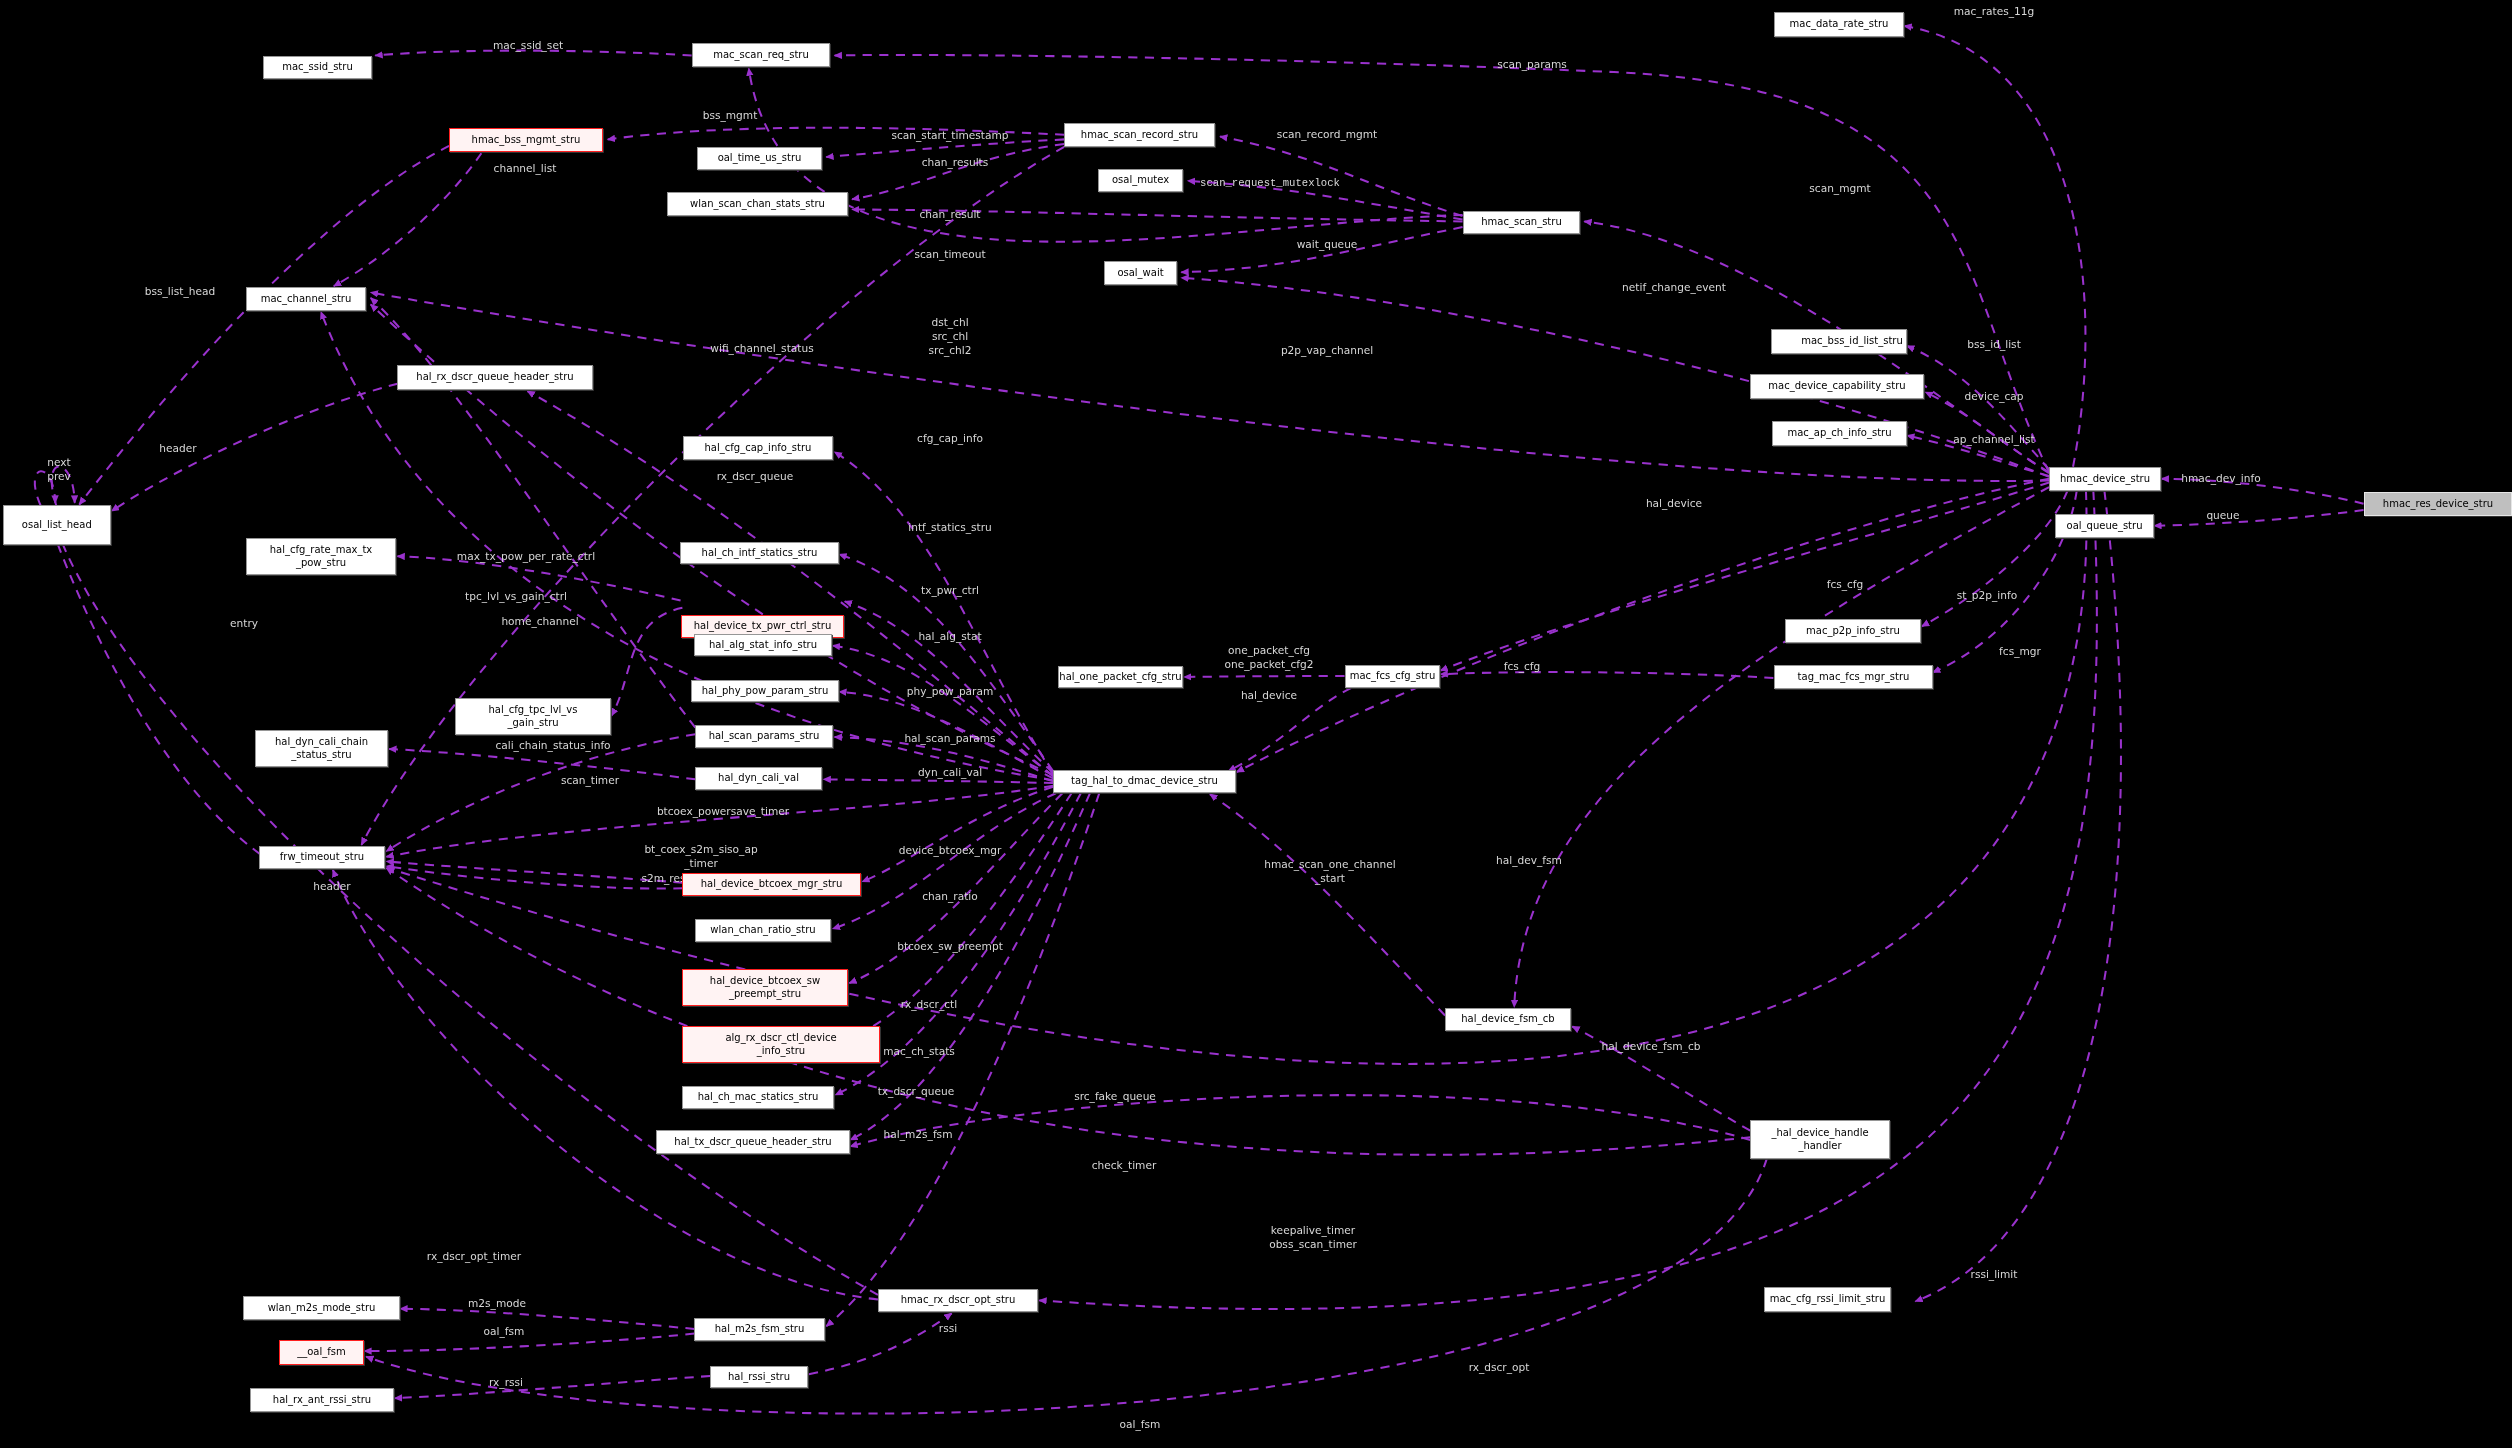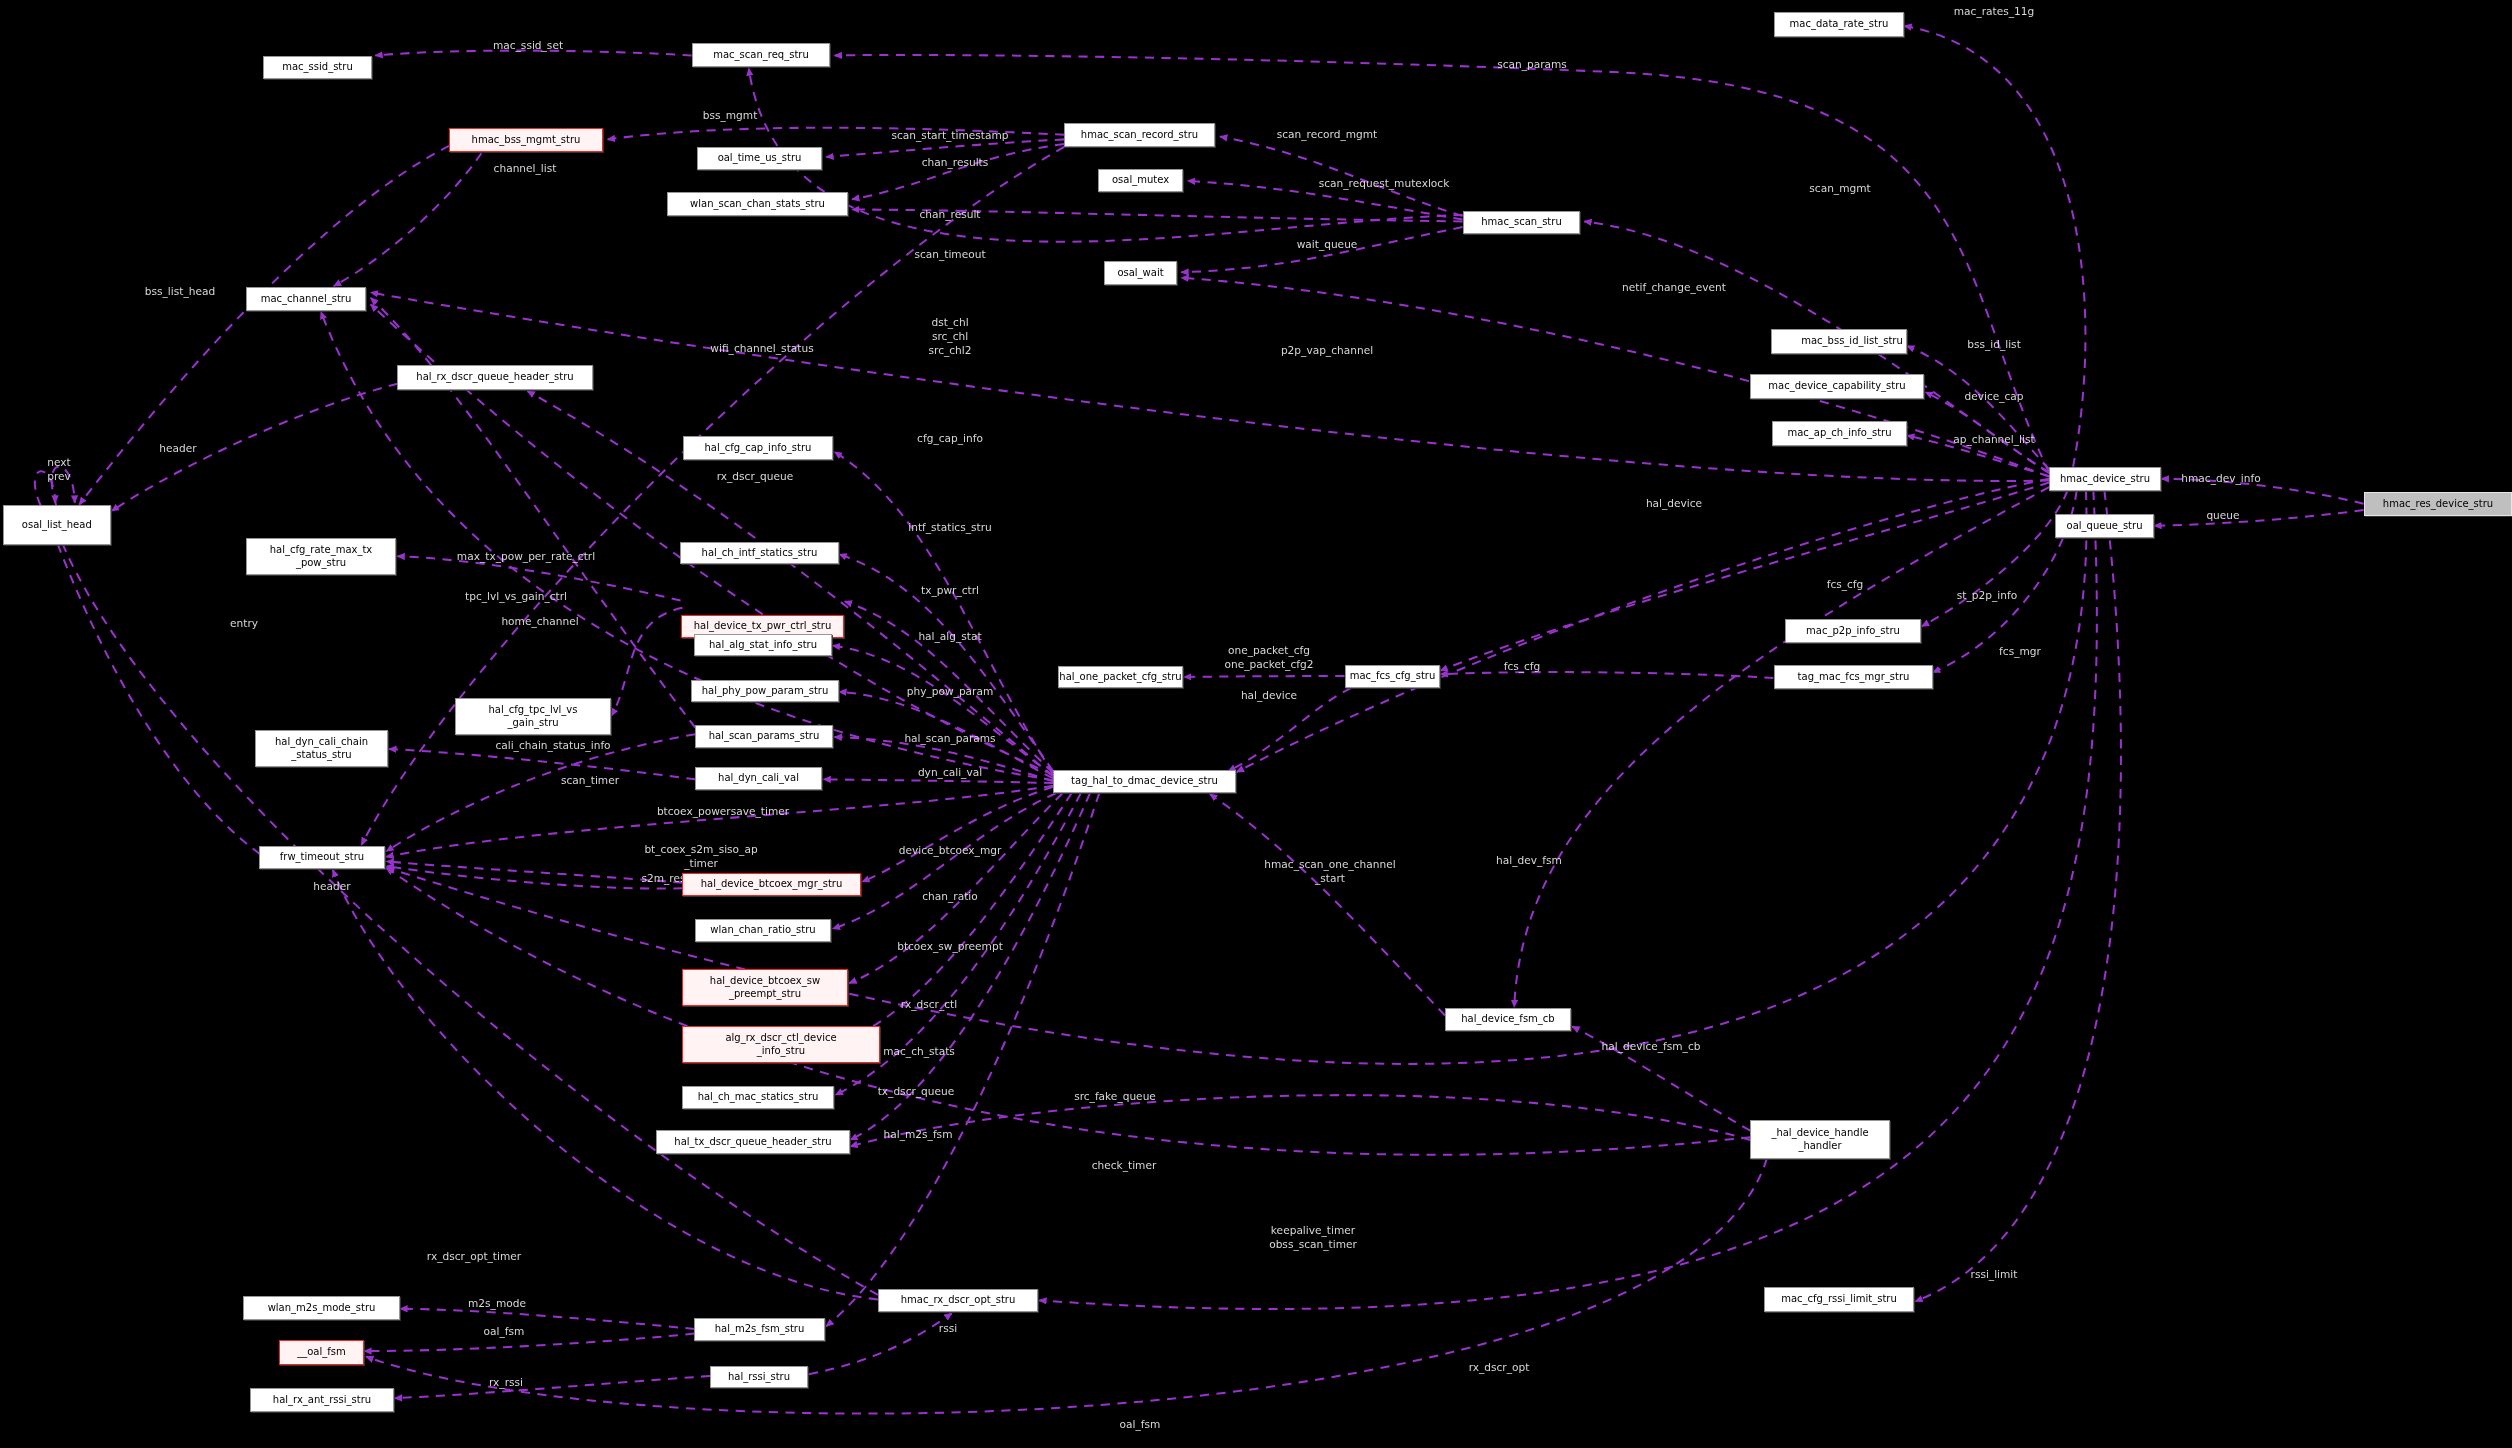--- a/index.html
+++ b/index.html
@@ -129,21 +129,21 @@
       </g>
   </svg>
   <div id="labels-layer">
       <div class="edge-label" style="left: 528px; top: 46px;">mac_ssid_set</div>
       <div class="edge-label" style="left: 1532px; top: 65px;">scan_params</div>
       <div class="edge-label" style="left: 1994px; top: 12px;">mac_rates_11g</div>
       <div class="edge-label" style="left: 730px; top: 116px;">bss_mgmt</div>
       <div class="edge-label" style="left: 950px; top: 136px;">scan_start_timestamp</div>
       <div class="edge-label" style="left: 1327px; top: 135px;">scan_record_mgmt</div>
       <div class="edge-label" style="left: 955px; top: 163px;">chan_results</div>
-      <div class="edge-label" style="left: 1384px; top: 184px;">scan_request_mutexlock</div>
+      <div class="edge-label" style="left: 1270px; top: 184px; font-family: Liberation Mono, monospace;">scan_request_mutexlock</div>
       <div class="edge-label" style="left: 525px; top: 169px;">channel_list</div>
       <div class="edge-label" style="left: 1840px; top: 189px;">scan_mgmt</div>
       <div class="edge-label" style="left: 950px; top: 215px;">chan_result</div>
       <div class="edge-label" style="left: 1327px; top: 245px;">wait_queue</div>
       <div class="edge-label" style="left: 950px; top: 255px;">scan_timeout</div>
       <div class="edge-label" style="left: 1674px; top: 288px;">netif_change_event</div>
       <div class="edge-label" style="left: 180px; top: 292px;">bss_list_head</div>
       <div class="edge-label" style="left: 950px; top: 337px;">dst_chl
 src_chl
 src_chl2</div>
@@ -253,20 +253,20 @@
 _preempt_stru</div>
       <div class="node highlight" style="left: 682px; top: 1026px; width: 198px; height: 37px;">alg_rx_dscr_ctl_device
 _info_stru</div>
       <div class="node plain" style="left: 682px; top: 1086px; width: 152px; height: 23px;">hal_ch_mac_statics_stru</div>
       <div class="node plain" style="left: 656px; top: 1130px; width: 194px; height: 24px;">hal_tx_dscr_queue_header_stru</div>
       <div class="node plain" style="left: 1445px; top: 1008px; width: 126px; height: 23px;">hal_device_fsm_cb</div>
       <div class="node plain" style="left: 1750px; top: 1120px; width: 140px; height: 39px;">_hal_device_handle
 _handler</div>
       <div class="node plain" style="left: 878px; top: 1289px; width: 160px; height: 23px;">hmac_rx_dscr_opt_stru</div>
       <div class="node plain" style="left: 243px; top: 1296px; width: 157px; height: 24px;">wlan_m2s_mode_stru</div>
-      <div class="node plain" style="left: 1764px; top: 1287px; width: 150px; height: 25px;">mac_cfg_rssi_limit_stru</div>
+      <div class="node plain" style="left: 1764px; top: 1287px; width: 127px; height: 25px;">mac_cfg_rssi_limit_stru</div>
       <div class="node highlight" style="left: 279px; top: 1340px; width: 85px; height: 25px;">__oal_fsm</div>
       <div class="node plain" style="left: 694px; top: 1318px; width: 131px; height: 23px;">hal_m2s_fsm_stru</div>
       <div class="node plain" style="left: 710px; top: 1366px; width: 98px; height: 22px;">hal_rssi_stru</div>
       <div class="node plain" style="left: 250px; top: 1388px; width: 144px; height: 24px;">hal_rx_ant_rssi_stru</div>
     </div>
 </div>
 
 
 </body></html>

